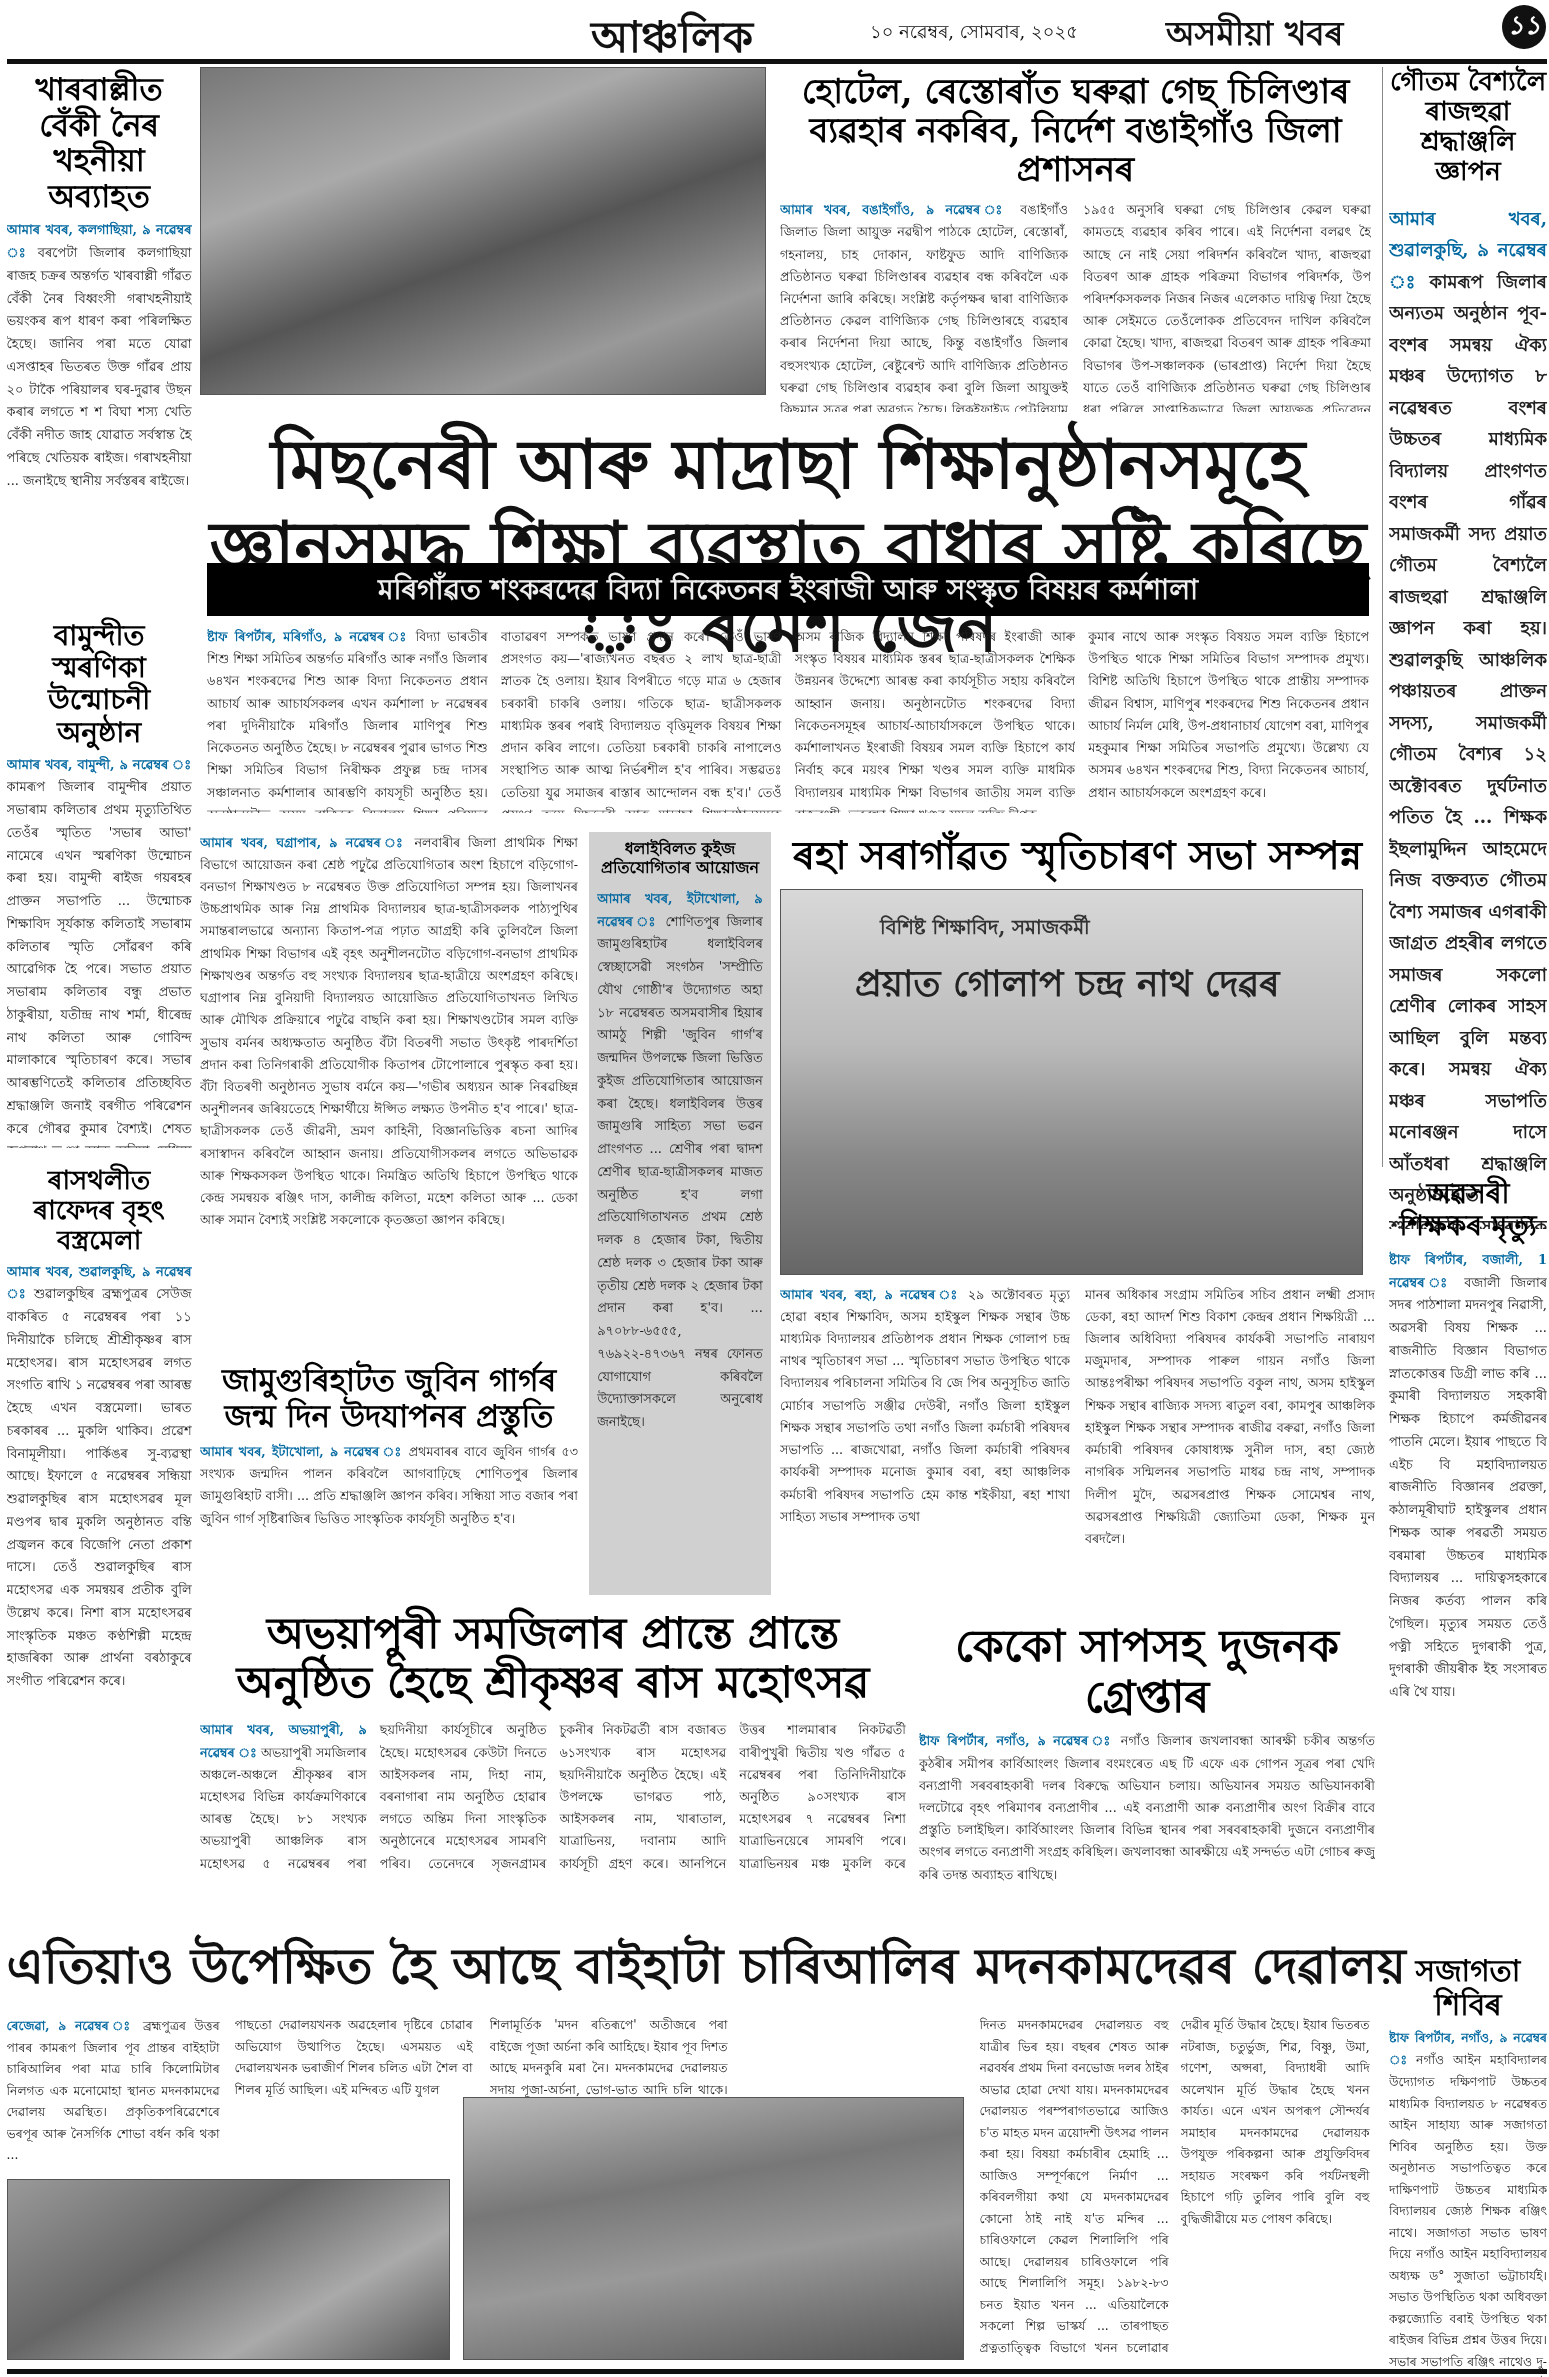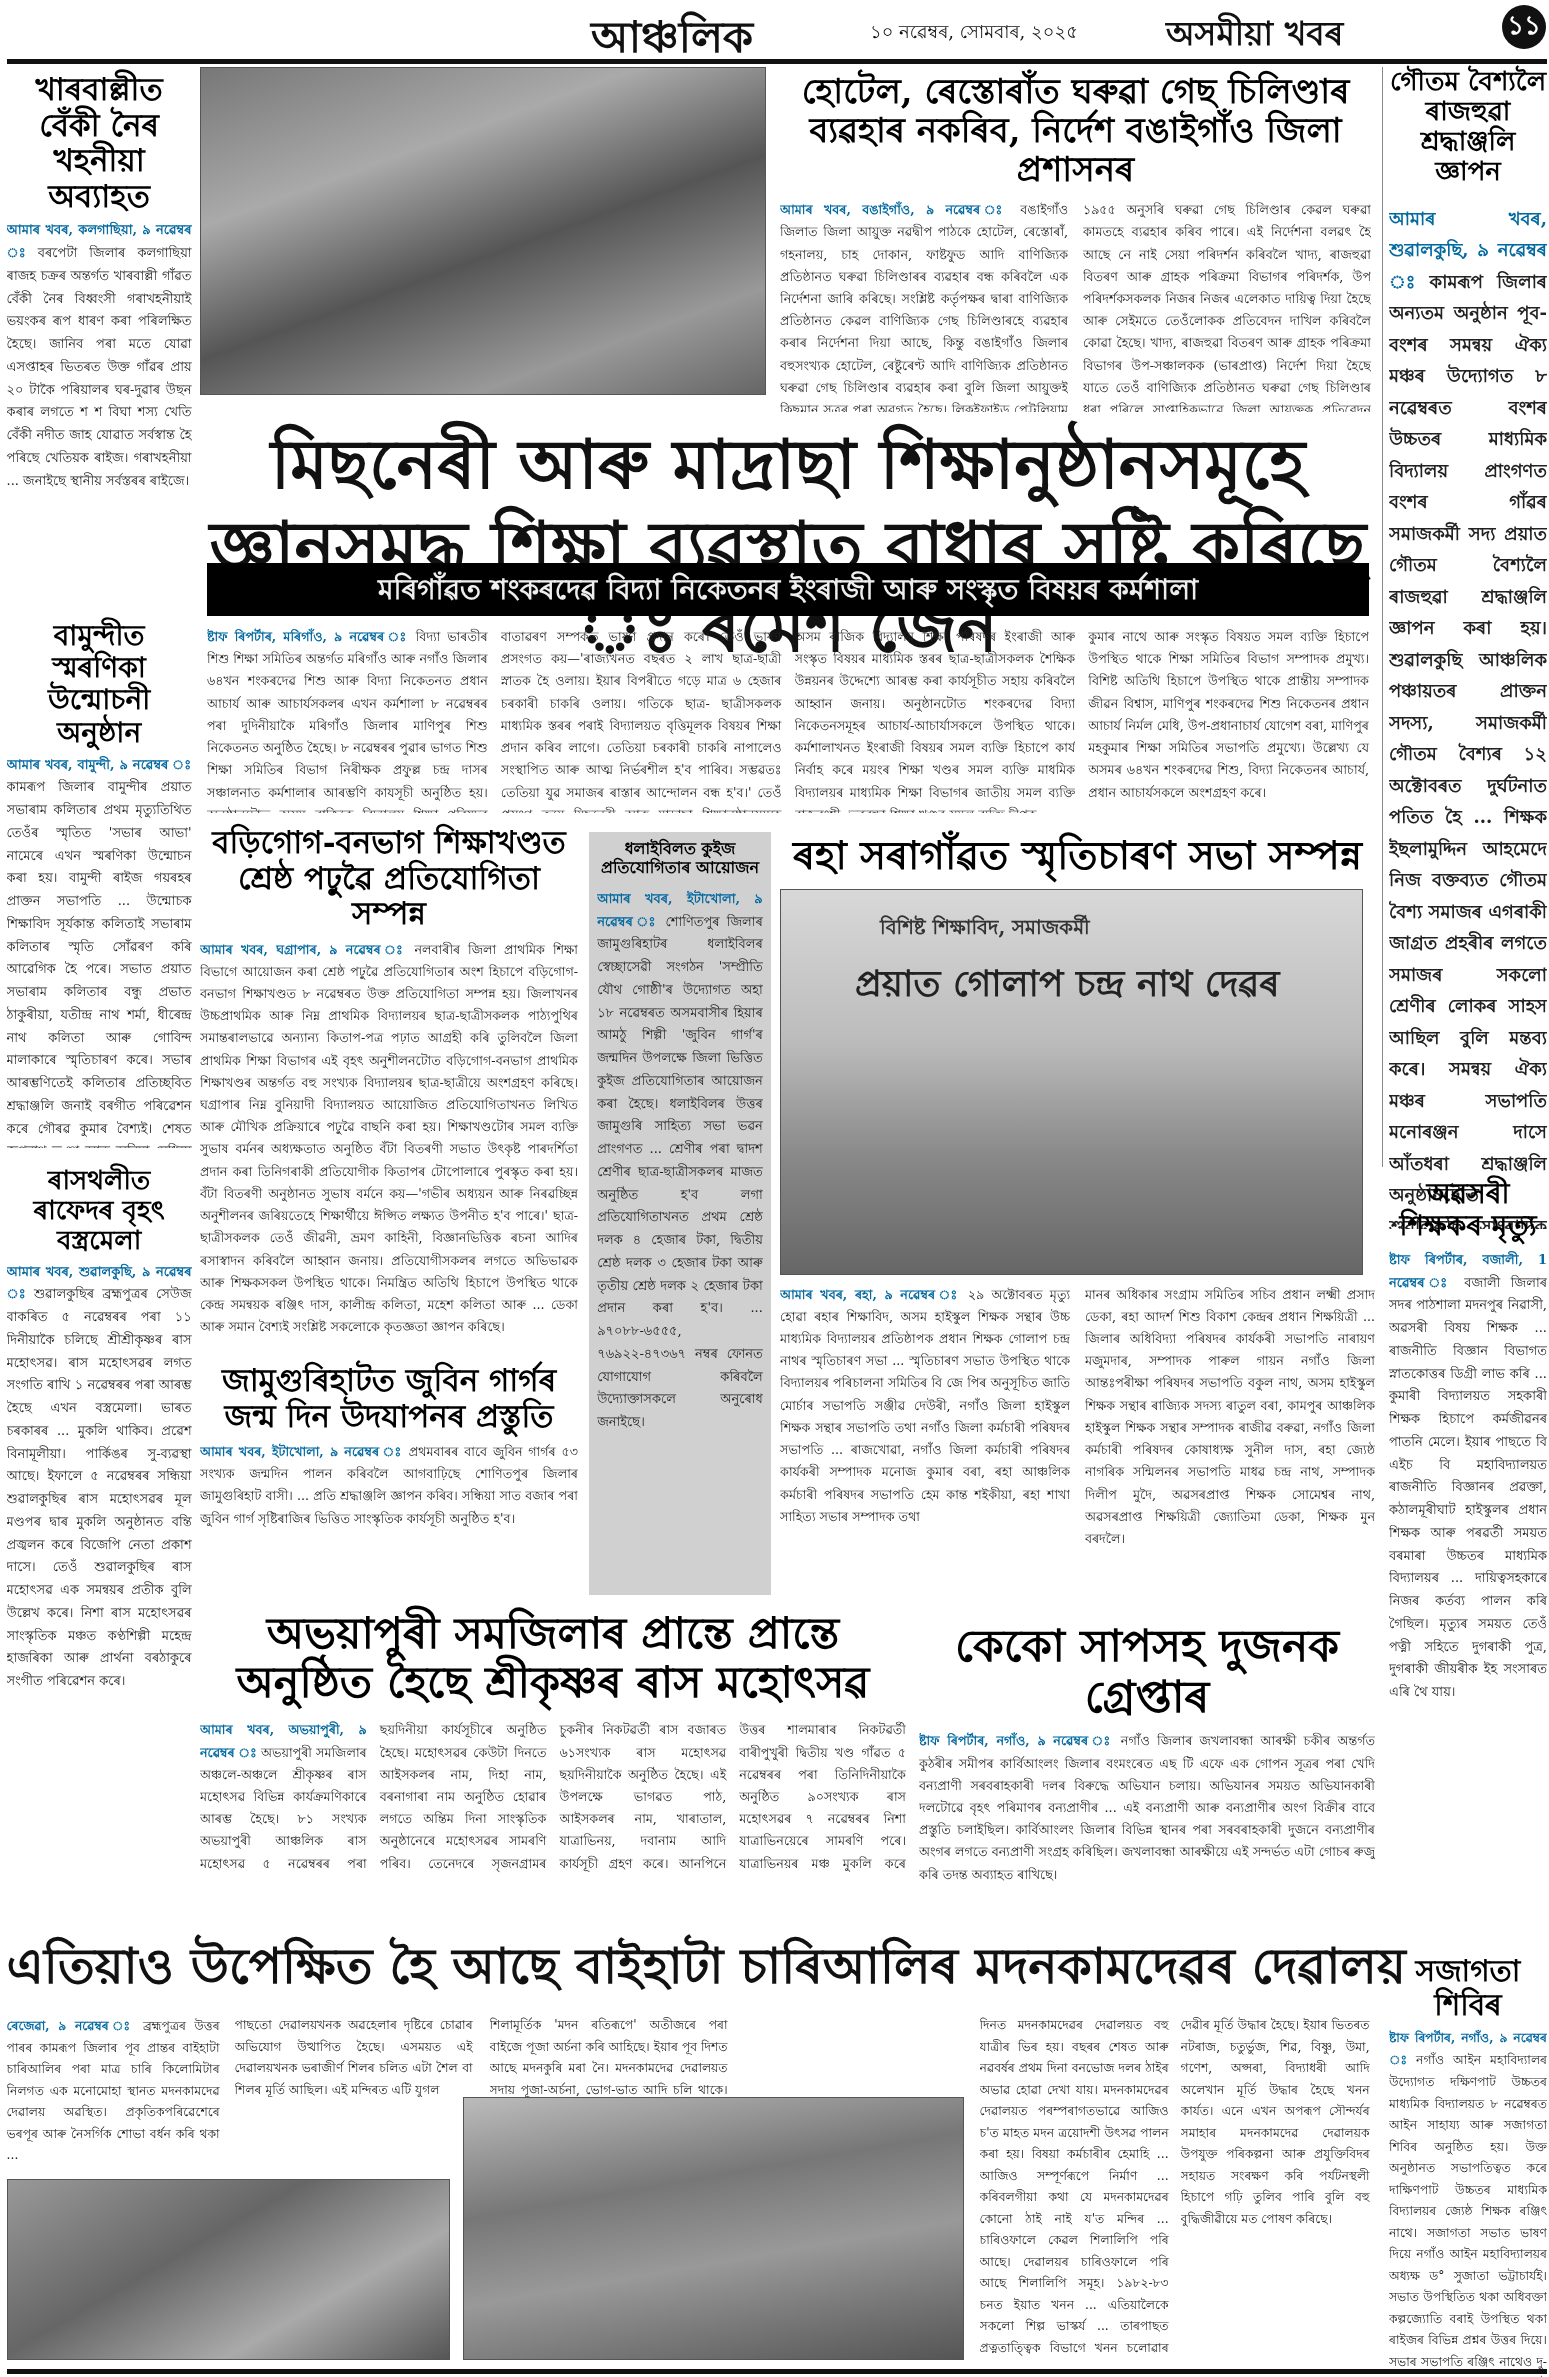--- a/index.html
+++ b/index.html
@@ -1,21 +1,21 @@
 <!DOCTYPE html>
 <html style="font-size:13px"><head>
 <meta charset="utf-8">
 <style>
   * { box-sizing: border-box; margin: 0; padding: 0; }
   body { width: 1550px; height: 2377px; background: #fff; color: #111; font-family: "DejaVu Serif", serif; position: relative; overflow: hidden; }
   .abs { position: absolute; }
   .masthead-section { left: 591px; top: 4.9px; font-size: 43px; font-weight: bold; }
   .masthead-date { left: 870px; top: 18px; font-size: 18px; }
   .masthead-paper { left: 1166px; top: 8.2px; font-size: 33px; font-weight: bold; }
-  .page-num { left: 1502px; top: 4.9px; width: 44px; height: 44px; border-radius: 50%; background: #111; color: #fff; font-size: 26px; font-weight: bold; display: flex; align-items: center; justify-content: center; }
+  .page-num { left: 1502px; top: 4.9px; width: 44px; height: 44px; border-radius: 50%; background: #111; color: #fff; font-size: 26px; font-weight: bold; display: flex; align-items: center; justify-content: center; font-style: italic; }
   .rule-top { left: 6.6px; top: 59px; width: 1540px; height: 4.9px; background: #111; }
   .rule-bottom { left: 6.6px; top: 2369px; width: 1540px; height: 4.9px; background: #111; }
   .col-rule { width: 0.8px; background: #888; }
   .hl { font-weight: bold; line-height: 1.15; text-align: center; color: #000; }
   .body { font-size: 14px; line-height: 1.75; text-align: justify; color: #222; overflow: hidden; }
   .body b { color: #0369a1; }
   .photo { background: linear-gradient(160deg, #777 0%, #aaa 30%, #555 55%, #999 80%, #666 100%); border: 0.8px solid #555; overflow: hidden; }
   .banner-text { text-align: center; color: #eee; font-size: 28px; font-weight: bold; line-height: 53px; }
   .greybox { background: #d0d0d0; }
   .bigheadline { font-size: 56px; font-weight: bold; line-height: 1.2; text-align: center; }
@@ -75,21 +75,20 @@
   <div class="body" style="flex:1;height:187px;font-size:12.7px;">
     <b>ষ্টাফ ৰিপৰ্টাৰ, মৰিগাঁও, ৯ নৱেম্বৰ ঃ</b>
     <span>বিদ্যা ভাৰতীৰ শিশু শিক্ষা সমিতিৰ অন্তৰ্গত মৰিগাঁও আৰু নগাঁও জিলাৰ ৬৪খন শংকৰদেৱ শিশু আৰু বিদ্যা নিকেতনত প্ৰধান আচাৰ্য আৰু আচাৰ্যসকলৰ এখন কৰ্মশালা ৮ নৱেম্বৰৰ পৰা দুদিনীয়াকৈ মৰিগাঁও জিলাৰ মাণিপুৰ শিশু নিকেতনত অনুষ্ঠিত হৈছে। ৮ নৱেম্বৰৰ পুৱাৰ ভাগত শিশু শিক্ষা সমিতিৰ বিভাগ নিৰীক্ষক প্ৰফুল্ল চন্দ্ৰ দাসৰ সঞ্চালনাত কৰ্মশালাৰ আৰম্ভণি কাযসূচী অনুষ্ঠিত হয়। অনুষ্ঠানটোত অসম ৰাজ্যিক বিদ্যালয় শিক্ষা পৰিষদৰ অধ্যক্ষ ৰমেশ চন্দ্ৰ জৈনে মুখ্য অতিথি হিচাপে উপস্থিত থাকি ৰাজ্যৰ শিক্ষা আৰু শৈক্ষিক</span>
   </div>
   <div class="body" style="flex:1;height:187px;font-size:12.7px;">বাতাৱৰণ সম্পৰ্কত ভাষণ প্ৰদান কৰে। তেওঁ ভাষণ প্ৰসংগত কয়—'ৰাজ্যখনত বছৰত ২ লাখ ছাত্ৰ-ছাত্ৰী স্নাতক হৈ ওলায়। ইয়াৰ বিপৰীতে গড়ে মাত্ৰ ৬ হেজাৰ চৰকাৰী চাকৰি ওলায়। গতিকে ছাত্ৰ- ছাত্ৰীসকলক মাধ্যমিক স্তৰৰ পৰাই বিদ্যালয়ত বৃত্তিমূলক বিষয়ৰ শিক্ষা প্ৰদান কৰিব লাগে। তেতিয়া চৰকাৰী চাকৰি নাপালেও সংস্থাপিত আৰু আত্ম নিৰ্ভৰশীল হ'ব পাৰিব। সম্ভৱতঃ তেতিয়া যুৱ সমাজৰ ৰাস্তাৰ আন্দোলন বন্ধ হ'ব।' তেওঁ প্ৰসংগ ক্ৰমে মিছনেৰী আৰু মাদ্ৰাছা শিক্ষানুষ্ঠানসমূহে জ্ঞান সমৃদ্ধ শিক্ষা ব্যৱস্থাত বাধাৰ সৃষ্টি কৰিছে বুলিও মন্তব্য কৰে। তেওঁ</div>
   <div class="body" style="flex:1;height:187px;font-size:12.7px;">অসম ৰাজিক বিদ্যালয় শিক্ষা পৰিষদৰ ইংৰাজী আৰু সংস্কৃত বিষয়ৰ মাধ্যমিক স্তৰৰ ছাত্ৰ-ছাত্ৰীসকলক শৈক্ষিক উন্নয়নৰ উদ্দেশ্যে আৰম্ভ কৰা কাৰ্যসূচীত সহায় কৰিবলৈ আহ্বান জনায়। অনুষ্ঠানটোত শংকৰদেৱ বিদ্যা নিকেতনসমূহৰ আচাৰ্য-আচাৰ্যাসকলে উপস্থিত থাকে। কৰ্মশালাখনত ইংৰাজী বিষয়ৰ সমল ব্যক্তি হিচাপে কাৰ্য নিৰ্বাহ কৰে ময়ংৰ শিক্ষা খণ্ডৰ সমল ব্যক্তি মাধমিক বিদ্যালয়ৰ মাধ্যমিক শিক্ষা বিভাগৰ জাতীয় সমল ব্যক্তি ৰাজবংশী, ভূৰবন্ধা শিক্ষা খণ্ডৰ সমল ব্যক্তি দীপক</div>
   <div class="body" style="flex:1;height:187px;font-size:12.7px;">কুমাৰ নাথে আৰু সংস্কৃত বিষয়ত সমল ব্যক্তি হিচাপে উপস্থিত থাকে শিক্ষা সমিতিৰ বিভাগ সম্পাদক প্ৰমুখ্য। বিশিষ্ট অতিথি হিচাপে উপস্থিত থাকে প্ৰান্তীয় সম্পাদক জীৱন বিশ্বাস, মাণিপুৰ শংকৰদেৱ শিশু নিকেতনৰ প্ৰধান আচাৰ্য নিৰ্মল মেধি, উপ-প্ৰধানাচাৰ্য যোগেশ বৰা, মাণিপুৰ মহকুমাৰ শিক্ষা সমিতিৰ সভাপতি প্ৰমুখ্যে। উল্লেখ্য যে অসমৰ ৬৪খন শংকৰদেৱ শিশু, বিদ্যা নিকেতনৰ আচাৰ্য, প্ৰধান আচাৰ্যসকলে অংশগ্ৰহণ কৰে।</div>
 </div>
 
 <div class="abs" style="left:200px;top:825px;width:378px;">
-  <div class="hl" style="font-size:31px;">বড়িগোগ-বনভাগ শিক্ষাখণ্ডত শ্ৰেষ্ঠ পঢ়ুৱৈ প্ৰতিযোগিতা সম্পন্ন</div>
   <div class="body" style="height:427px;margin-top:6.6px;font-size:12.7px;">
     <b>আমাৰ খবৰ, ঘগ্ৰাপাৰ, ৯ নৱেম্বৰ ঃ</b>
     <span>নলবাৰীৰ জিলা প্ৰাথমিক শিক্ষা বিভাগে আয়োজন কৰা শ্ৰেষ্ঠ পঢ়ুৱৈ প্ৰতিযোগিতাৰ অংশ হিচাপে বড়িগোগ-বনভাগ শিক্ষাখণ্ডত ৮ নৱেম্বৰত উক্ত প্ৰতিযোগিতা সম্পন্ন হয়। জিলাখনৰ উচ্চপ্ৰাথমিক আৰু নিম্ন প্ৰাথমিক বিদ্যালয়ৰ ছাত্ৰ-ছাত্ৰীসকলক পাঠ্যপুথিৰ সমান্তৰালভাৱে অন্যান্য কিতাপ-পত্ৰ পঢ়াত আগ্ৰহী কৰি তুলিবলৈ জিলা প্ৰাথমিক শিক্ষা বিভাগৰ এই বৃহৎ অনুশীলনটোত বড়িগোগ-বনভাগ প্ৰাথমিক শিক্ষাখণ্ডৰ অন্তৰ্গত বহু সংখ্যক বিদ্যালয়ৰ ছাত্ৰ-ছাত্ৰীয়ে অংশগ্ৰহণ কৰিছে। ঘগ্ৰাপাৰ নিম্ন বুনিয়াদী বিদ্যালয়ত আয়োজিত প্ৰতিযোগিতাখনত লিখিত আৰু মৌখিক প্ৰক্ৰিয়াৰে পঢ়ুৱৈ বাছনি কৰা হয়। শিক্ষাখণ্ডটোৰ সমল ব্যক্তি সুভাষ বৰ্মনৰ অধ্যক্ষতাত অনুষ্ঠিত বঁটা বিতৰণী সভাত উৎকৃষ্ট পাৰদৰ্শিতা প্ৰদান কৰা তিনিগৰাকী প্ৰতিযোগীক কিতাপৰ টোপোলাৰে পুৰস্কৃত কৰা হয়। বঁটা বিতৰণী অনুষ্ঠানত সুভাষ বৰ্মনে কয়—'গভীৰ অধ্যয়ন আৰু নিৰৱচ্ছিন্ন অনুশীলনৰ জৰিয়তেহে শিক্ষাৰ্থীয়ে ঈপ্সিত লক্ষ্যত উপনীত হ'ব পাৰে।' ছাত্ৰ-ছাত্ৰীসকলক তেওঁ জীৱনী, ভ্ৰমণ কাহিনী, বিজ্ঞানভিত্তিক ৰচনা আদিৰ ৰসাস্বাদন কৰিবলৈ আহ্বান জনায়। প্ৰতিযোগীসকলৰ লগতে অভিভাৱক আৰু শিক্ষকসকল উপস্থিত থাকে। নিমন্ত্ৰিত অতিথি হিচাপে উপস্থিত থাকে কেন্দ্ৰ সমন্বয়ক ৰঞ্জিৎ দাস, কালীন্দ্ৰ কলিতা, মহেশ কলিতা আৰু ... ডেকা আৰু সমান বৈশ্যই সংশ্লিষ্ট সকলোকে কৃতজ্ঞতা জ্ঞাপন কৰিছে।</span>
   </div>
 </div>
 
 <div class="abs greybox" style="left:589px;top:832px;width:182px;height:763px;padding:8.2px 8.2px;">
   <div class="hl" style="font-size:16px;">ধলাইবিলত কুইজ প্ৰতিযোগিতাৰ আয়োজন</div>
   <div class="body" style="height:624px;margin-top:11px;font-size:13px;">
     <b>আমাৰ খবৰ, ইটাখোলা, ৯ নৱেম্বৰ ঃ</b>

